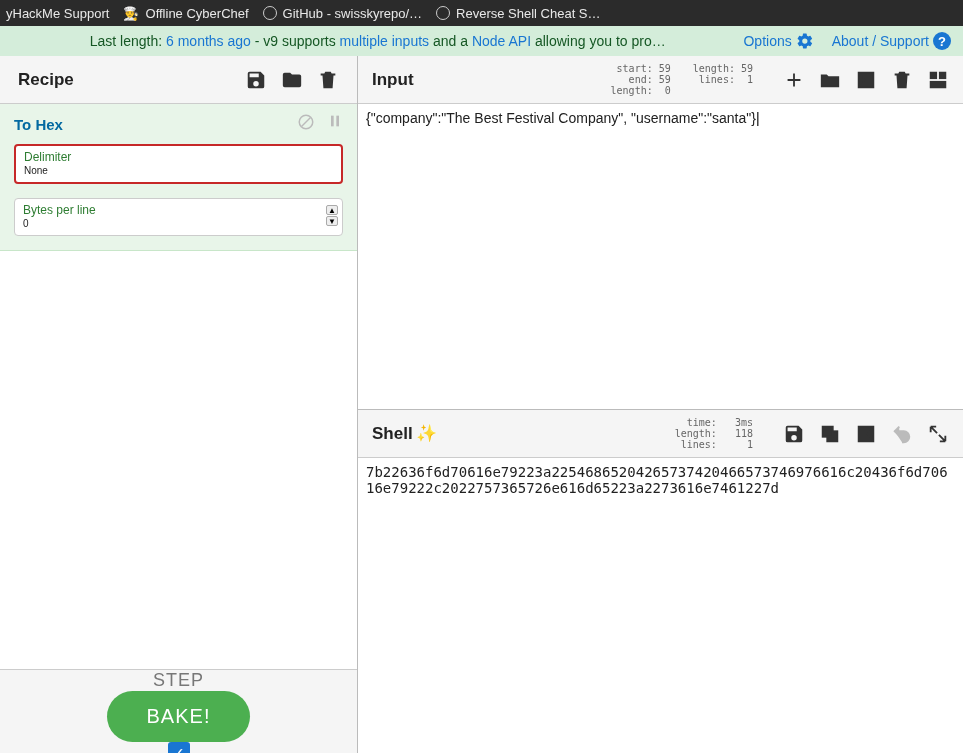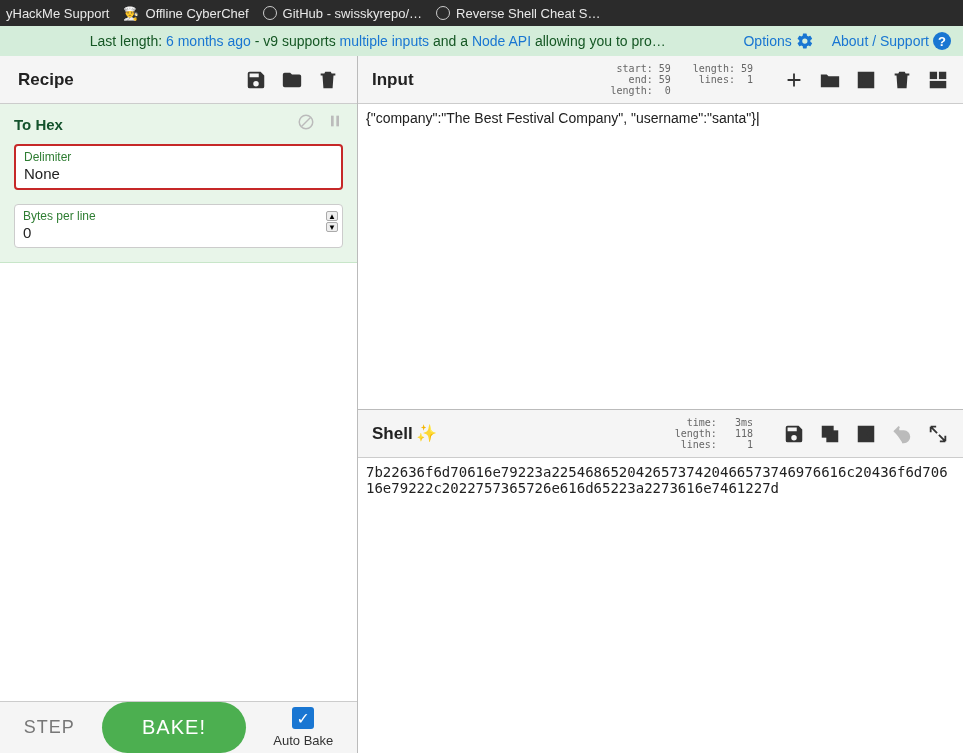--- a/index.html
+++ b/index.html
@@ -18,30 +18,30 @@
 .col-right { flex:1; display:flex; flex-direction:column; }
 .pane-title { height:48px; background:#f5f5f5; border-bottom:1px solid #ccc; display:flex; align-items:center; justify-content:space-between; padding:0 18px; }
 .pane-title h2 { font-size:17px; font-weight:bold; color:#222; }
 .title-icons { display:flex; gap:14px; align-items:center; }
 .icon-btn { width:22px; height:22px; color:#333; cursor:pointer; display:inline-flex; align-items:center; justify-content:center; }
 .icon-btn svg { width:100%; height:100%; fill:currentColor; }
 .icon-btn.dim { color:#bbb; }
 .recipe-body { flex:1; background:#fff; display:flex; flex-direction:column; }
 .operation { background:#e8f5e9; border-bottom:1px solid #c8e6c9; padding:0; }
 .op-header { height:40px; display:flex; align-items:center; justify-content:space-between; padding:0 14px; }
-.op-name { color:#14532d; font-weight:bold; font-size:15px; }
+.op-name { color:#0369a1; font-weight:bold; font-size:15px; }
 .op-ctrls { display:flex; gap:12px; color:#9e9e9e; }
 .op-args { display:flex; gap:14px; padding:0 14px 14px;flex-direction:column; }
 .arg { background:#fff; border:1px solid #ccc; border-radius:4px; padding:4px 8px 6px; flex:1; position:relative; }
 .arg.highlight { border:2px solid #c62828; }
 .arg-label { font-size:12px; color:#2e7d32; }
-.arg-value { font-size:15px; color:#222; margin-top:1px; }
+.arg-value { font-size:10px; color:#222; margin-top:1px; }
 .spinner-btns { position:absolute; right:4px; top:6px; display:flex; flex-direction:column; gap:1px; }
 .spin { width:12px; height:10px; background:#eee; border:1px solid #aaa; border-radius:2px; font-size:8px; display:flex; align-items:center; justify-content:center; cursor:pointer; }
-.bake-bar { height:52px; background:#f5f5f5; border-top:1px solid #ccc; display:flex; align-items:center; justify-content:space-around; padding:0 10px; }
+.bake-bar { height:84px; background:#f5f5f5; border-top:1px solid #ccc; display:flex; align-items:center; justify-content:space-around; padding:0 10px;flex-direction:column; }
 .step-btn { font-size:18px; font-weight:500; color:#777; letter-spacing:1px; cursor:pointer; }
 .bake-btn { background:#4caf50; color:#fff; font-size:20px; font-weight:normal; letter-spacing:1px; padding:14px 40px; border:none; border-radius:30px; cursor:pointer; }
 .autobake { display:flex; flex-direction:column; align-items:center; font-size:13px; color:#333; }
 .autobake .chk { width:22px; height:22px; background:#1976d2; border-radius:3px; color:#fff; display:flex; align-items:center; justify-content:center; font-size:16px; margin-bottom:4px; }
 .io-title { height:48px; background:#f5f5f5; border-bottom:1px solid #ccc; display:flex; align-items:center; padding:0 14px; gap:16px; }
 .io-title h2 { font-size:17px; font-weight:bold; color:#222; }
 .stats { font-family: monospace; font-size:10px; color:#666; white-space:pre; text-align:right; }
 .stats-row { display:flex; gap:22px; margin-left:auto; margin-right:14px; }
 .io-icons { display:flex; gap:14px; align-items:center; }
 .io-body { flex:1; font-family: monospace; font-size:14px; color:#212121; padding:6px 8px; background:#fff; overflow:auto; word-break:break-all; }

